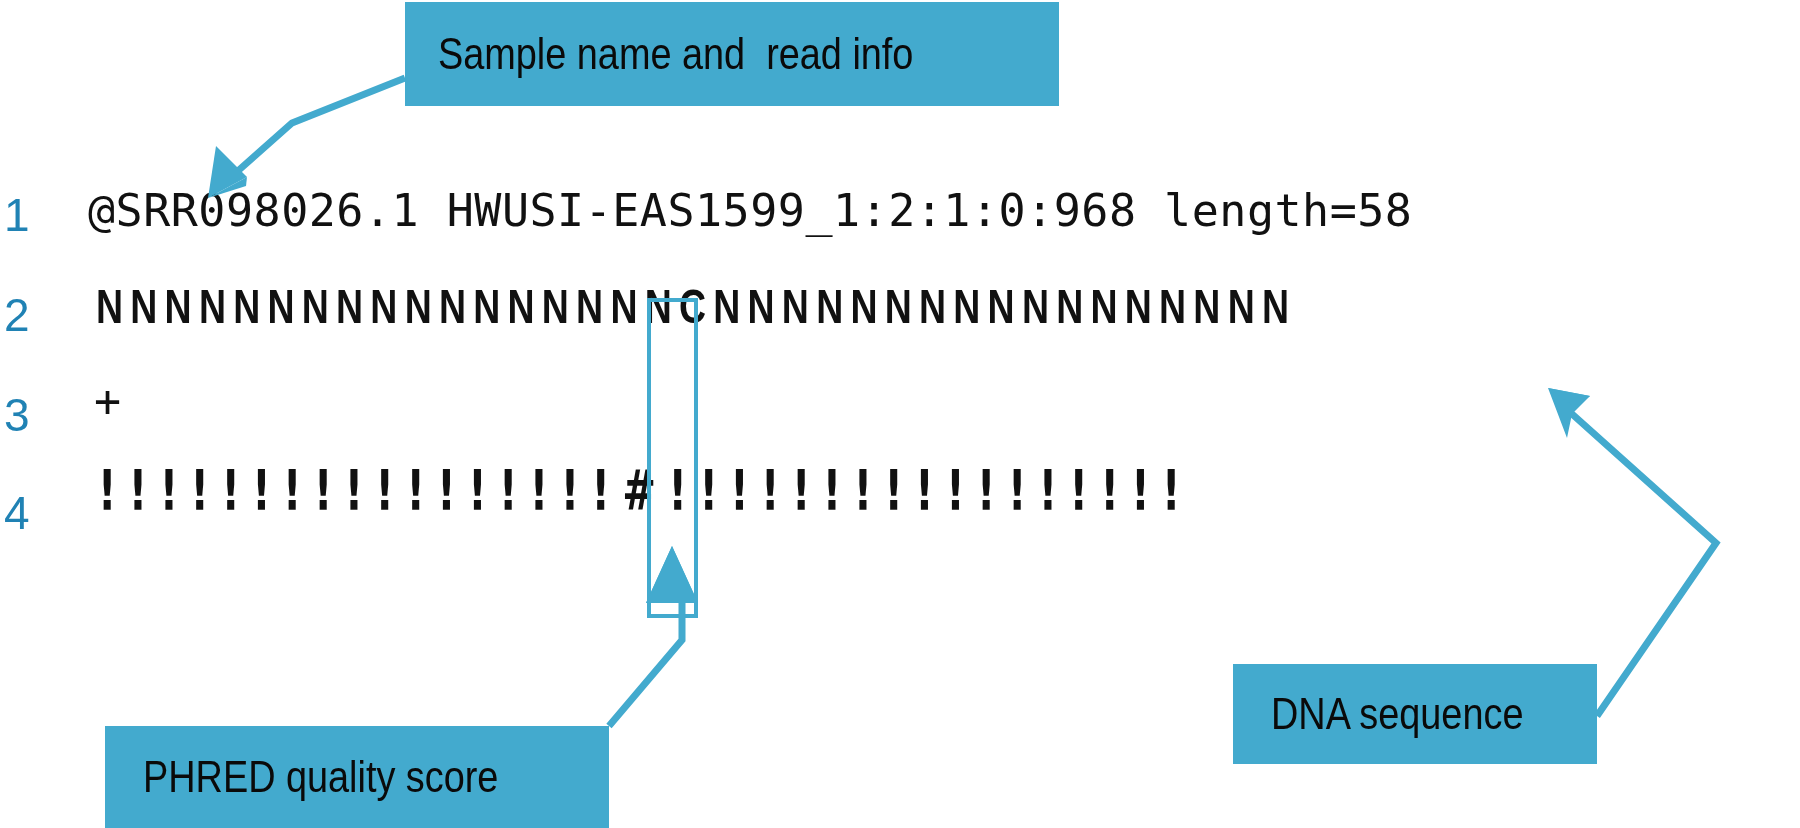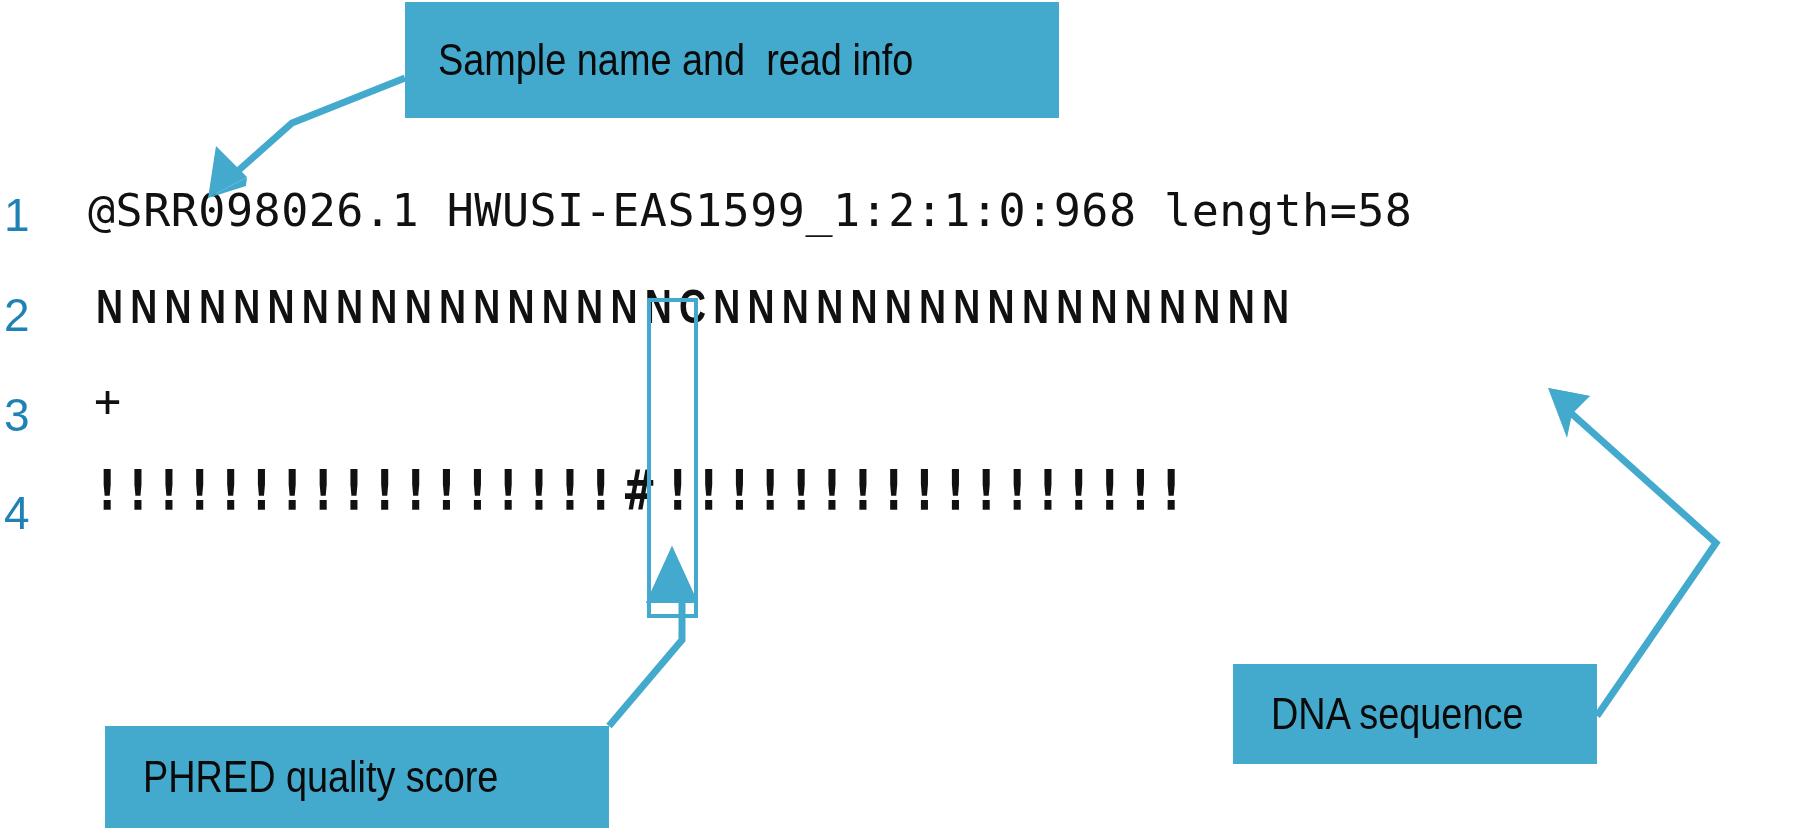--- a/index.html
+++ b/index.html
@@ -85,21 +85,21 @@
     align-items: center;
     justify-content: flex-start;
     color: #0a0a0a;
     font-family: "Liberation Sans Narrow", "Liberation Sans", sans-serif;
     font-size: 44px;
     font-weight: 400;
     white-space: pre;
     box-sizing: border-box;
   }
   #callout-sample {
-    left: 405px;  top: 2px;   width: 654px; height: 116px;
+    left: 405px;  top: 2px;   width: 654px; height: 104px;
     padding-left: 33px;
   }
   #callout-phred {
     left: 105px;  top: 726px; width: 504px; height: 102px;
     padding-left: 38px;
   }
   #callout-dna {
     left: 1233px; top: 664px; width: 364px; height: 100px;
     padding-left: 38px;
   }

